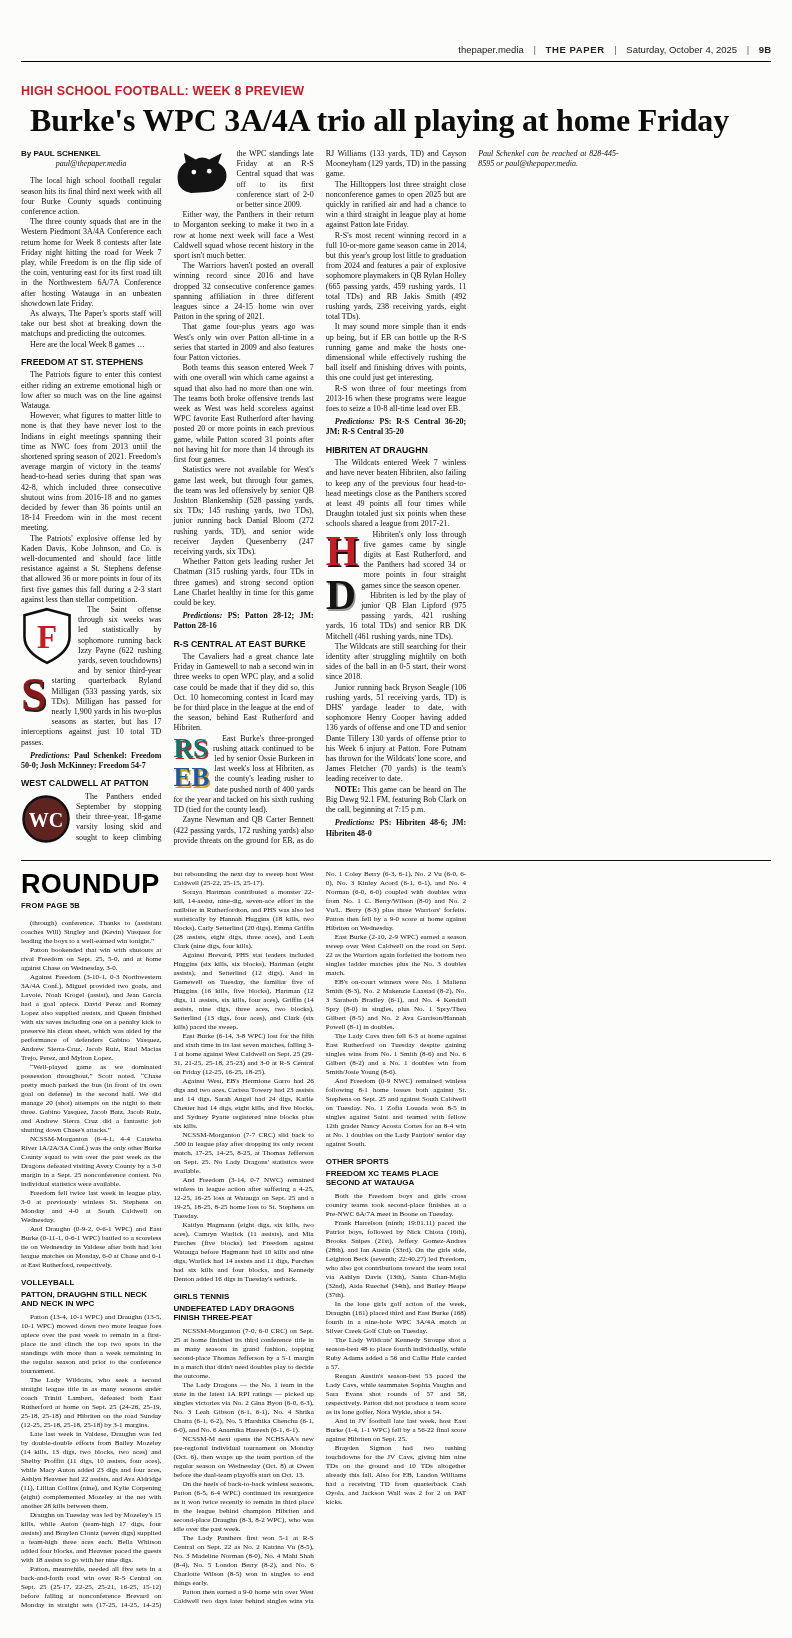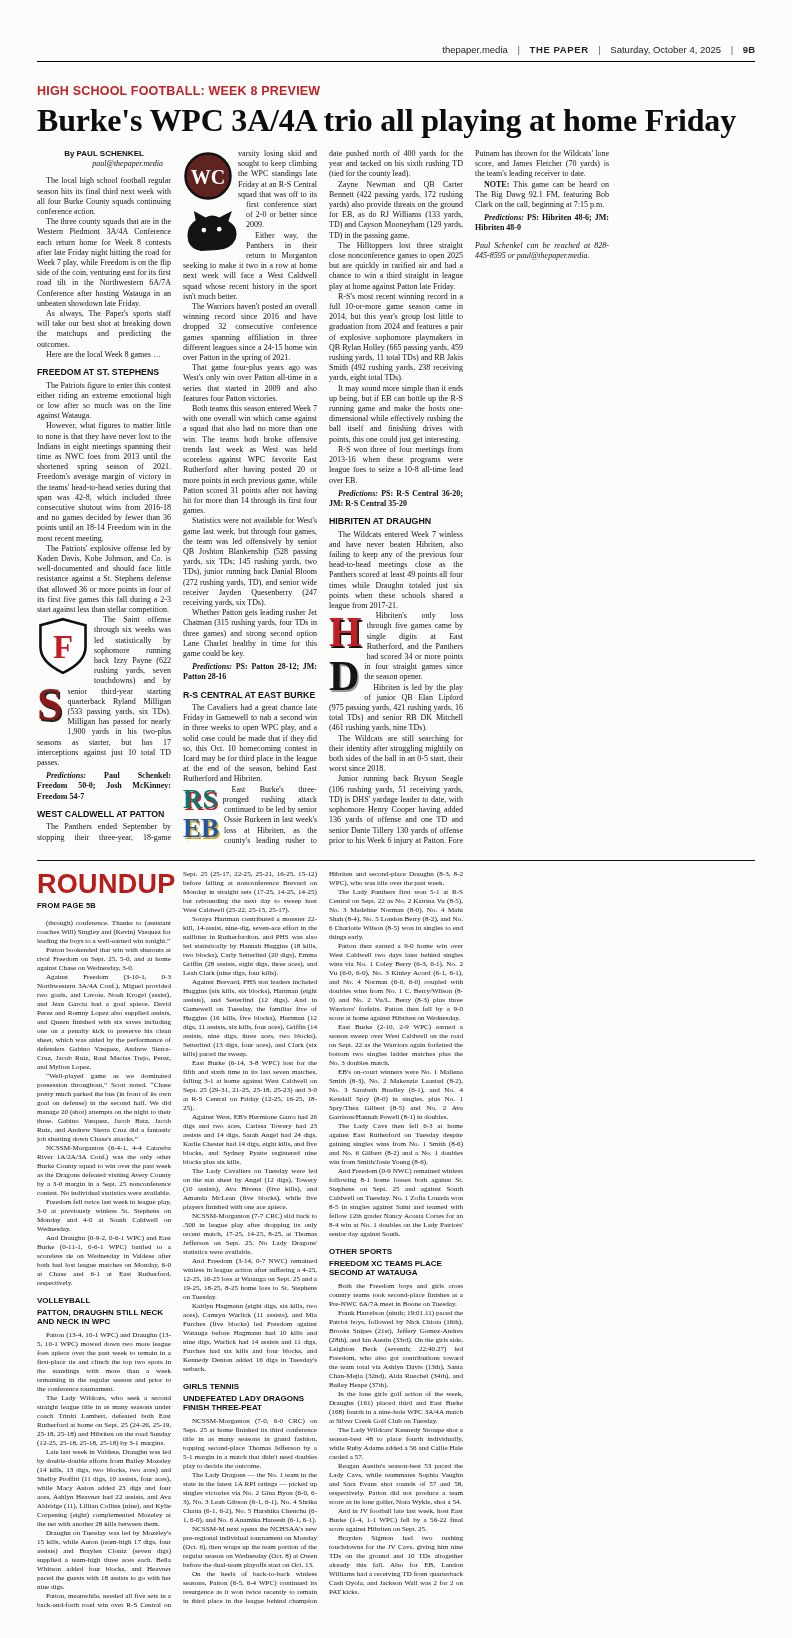--- a/index.html
+++ b/index.html
@@ -1,59 +1,59 @@
 <!DOCTYPE html>
 <html><head>
 <meta charset="utf-8">
 <style>
   *{box-sizing:border-box}
   html,body{margin:0;padding:0}
   body{width:792px;height:1638px;background:#fcfcfa;color:#111;overflow:hidden;
        font-family:"Liberation Serif",serif}
-  .page{padding:44px 37px 0}
+  .page{padding:44px 21px 0}
 
   
   .masthead{border-bottom:1px solid #000;padding-bottom:6px;text-align:right;
             font-family:"Liberation Sans",sans-serif;font-size:9.5px;color:#222}
   .masthead .bar{display:inline-block;margin:0 7px;color:#666}
   .mast-paper{font-weight:bold;letter-spacing:.6px}
   .mast-page{font-weight:bold}
 
   
   .kicker{margin-top:22px;color:#c22127;font-family:"Liberation Sans",sans-serif;
           font-weight:bold;font-size:12.5px;letter-spacing:.2px}
   .headline{font-family:"Liberation Serif",serif;font-weight:bold;font-size:32px;
-            margin:4px 0 10px;letter-spacing:-.2px;color:#0d0d0d;white-space:nowrap}
+            margin:4px 9px 10px;letter-spacing:-.2px;color:#0d0d0d;white-space:nowrap}
 
   
   .flow{column-count:5;column-gap:12px;column-fill:auto;overflow:hidden}
   #preview-flow{height:702px}
   .divider{border-top:1px solid #111;margin-top:9px}
   #roundup-flow{height:740px;margin-top:9px}
 
   .flow p{margin:0;text-indent:9px;text-align:justify}
   #preview-flow p{font-size:8px;line-height:10.2px}
   #roundup-flow p{font-size:7.1px;line-height:9px}
 
   .blk-by{font-family:"Liberation Sans",sans-serif;font-weight:bold;font-size:8.5px;
           line-height:10px;margin:0;text-indent:0;text-align:left}
-  .flow p.blk-by{text-indent:0;text-align:center}
-  .flow p.blk-byemail{font-style:italic;font-size:7.8px;line-height:9px;margin:0 8px 7px;
-          text-indent:0;text-align:right}
+  .flow p.blk-by{text-indent:0;text-align:left}
+  .flow p.blk-byemail{font-style:italic;font-size:7.8px;line-height:9px;margin:0 14px 7px;
+          text-indent:0;text-align:center}
   .blk-h{font-family:"Liberation Sans",sans-serif;font-weight:bold;font-size:8.8px;
          line-height:10.5px;margin:7px 0 3px;break-after:avoid}
   #roundup-flow .blk-h{font-size:8px;line-height:9.6px;margin:2px 0 4px}
   .blk-sh{font-family:"Liberation Sans",sans-serif;font-weight:bold;font-size:8px;
           line-height:9.6px;margin:8px 0 0}
   .flow p.blk-pred{font-weight:bold;margin:3px 0 4px}
   .flow p.blk-pred .lead{font-style:italic}
   .flow p.blk-note .lead{font-weight:bold}
   .flow p.blk-tag{font-style:italic;margin-top:7px;text-indent:0}
   .blk-title{font-family:"Liberation Sans",sans-serif;font-weight:800;font-size:27px;
-             line-height:28px;margin:0 0 3px;letter-spacing:.3px;color:#b91c1c}
+             line-height:28px;margin:0 0 3px;letter-spacing:.3px;color:#000000}
   .blk-from{font-family:"Liberation Sans",sans-serif;font-weight:bold;font-size:7.5px;
             margin:0 0 9px;letter-spacing:.2px}
 
   .logo{float:left;clear:left;margin:2px 5px 2px 0}
   .logo-letters{display:block;font-family:"Liberation Serif",serif;font-weight:bold;line-height:.95}
 </style>
 </head>
 <body>
 
 <div class="page">
@@ -159,21 +159,20 @@
         <h3 class="blk-h">PATTON, DRAUGHN STILL NECK AND NECK IN WPC</h3>
         <p class="blk-p">Patton (13-4, 10-1 WPC) and Draughn (13-5, 10-1 WPC) mowed down two more league foes apiece over the past week to remain in a first-place tie and clinch the top two spots in the standings with more than a week remaining in the regular season and prior to the conference tournament.</p>
         <p class="blk-p">The Lady Wildcats, who seek a second straight league title in as many seasons under coach Triniti Lambert, defeated both East Rutherford at home on Sept. 25 (24-26, 25-19, 25-18, 25-18) and Hibriten on the road Sunday (12-25, 25-18, 25-18, 25-18) by 3-1 margins.</p>
         <p class="blk-p">Late last week in Valdese, Draughn was led by double-double efforts from Bailey Mozeley (14 kills, 13 digs, two blocks, two aces) and Shelby Proffitt (11 digs, 10 assists, four aces), while Macy Auton added 23 digs and four aces, Ashlyn Heavner had 22 assists, and Ava Aldridge (11), Lillian Collins (nine), and Kylie Corpening (eight) complemented Mozeley at the net with another 28 kills between them.</p>
         <p class="blk-p">Draughn on Tuesday was led by Mozeley's 15 kills, while Auton (team-high 17 digs, four assists) and Braylen Clontz (seven digs) supplied a team-high three aces each. Bella Whitson added four blocks, and Heavner paced the guests with 18 assists to go with her nine digs.</p>
         <p class="blk-p">Patton, meanwhile, needed all five sets in a back-and-forth road win over R-S Central on Sept. 25 (25-17, 22-25, 25-21, 16-25, 15-12) before falling at nonconference Brevard on Monday in straight sets (17-25, 14-25, 14-25) but rebounding the next day to sweep host West Caldwell (25-22, 25-15, 25-17).</p>
         <p class="blk-p">Soraya Hartman contributed a monster 22-kill, 14-assist, nine-dig, seven-ace effort in the nailbiter in Rutherfordton, and PHS was also led statistically by Hannah Huggins (18 kills, two blocks), Carly Setterlind (20 digs), Emma Griffin (28 assists, eight digs, three aces), and Leah Clark (nine digs, four kills).</p>
         <p class="blk-p">Against Brevard, PHS stat leaders included Huggins (six kills, six blocks), Hartman (eight assists), and Setterlind (12 digs). And in Gamewell on Tuesday, the familiar five of Huggins (16 kills, five blocks), Hartman (12 digs, 11 assists, six kills, four aces), Griffin (14 assists, nine digs, three aces, two blocks), Setterlind (13 digs, four aces), and Clark (six kills) paced the sweep.</p>
         <p class="blk-p">East Burke (6-14, 3-8 WPC) lost for the fifth and sixth time in its last seven matches, falling 3-1 at home against West Caldwell on Sept. 25 (29-31, 21-25, 25-18, 25-23) and 3-0 at R-S Central on Friday (12-25, 16-25, 18-25).</p>
         <p class="blk-p">Against West, EB's Hermione Garro had 26 digs and two aces, Carissa Towery had 23 assists and 14 digs, Sarah Angel had 24 digs, Karlie Chester had 14 digs, eight kills, and five blocks, and Sydney Pyatte registered nine blocks plus six kills.</p>
-        <p class="blk-p">The Lady Cavaliers on Tuesday were led on the stat sheet by Angel (12 digs), Towery (10 assists), Ava Bivens (five kills), and Amanda McLean (five blocks), while five players finished with one ace apiece.</p>
         <p class="blk-p">NCSSM-Morganton (7-7 CRC) slid back to .500 in league play after dropping its only recent match, 17-25, 14-25, 8-25, at Thomas Jefferson on Sept. 25. No Lady Dragons' statistics were available.</p>
         <p class="blk-p">And Freedom (3-14, 0-7 NWC) remained winless in league action after suffering a 4-25, 12-25, 16-25 loss at Watauga on Sept. 25 and a 19-25, 18-25, 8-25 home loss to St. Stephens on Tuesday.</p>
         <p class="blk-p">Kaitlyn Hagmann (eight digs, six kills, two aces), Camryn Warlick (11 assists), and Mia Furches (five blocks) led Freedom against Watauga before Hagmann had 10 kills and nine digs, Warlick had 14 assists and 11 digs, Furches had six kills and four blocks, and Kennedy Denton added 16 digs in Tuesday's setback.</p>
         <h4 class="blk-sh">GIRLS TENNIS</h4>
         <h3 class="blk-h">UNDEFEATED LADY DRAGONS FINISH THREE-PEAT</h3>
         <p class="blk-p">NCSSM-Morganton (7-0, 6-0 CRC) on Sept. 25 at home finished its third conference title in as many seasons in grand fashion, topping second-place Thomas Jefferson by a 5-1 margin in a match that didn't need doubles play to decide the outcome.</p>
         <p class="blk-p">The Lady Dragons — the No. 1 team in the state in the latest 1A RPI ratings — picked up singles victories via No. 2 Gina Byon (6-0, 6-3), No. 3 Leah Gibson (6-1, 6-1), No. 4 Shrika Chatta (6-1, 6-2), No. 5 Harshika Chenchu (6-1, 6-0), and No. 6 Anamika Hareesh (6-1, 6-1).</p>
         <p class="blk-p">NCSSM-M next opens the NCHSAA's new pre-regional individual tournament on Monday (Oct. 6), then wraps up the team portion of the regular season on Wednesday (Oct. 8) at Owen before the dual-team playoffs start on Oct. 13.</p>
         <p class="blk-p">On the heels of back-to-back winless seasons, Patton (6-5, 6-4 WPC) continued its resurgence as it won twice recently to remain in third place in the league behind champion Hibriten and second-place Draughn (8-3, 8-2 WPC), who was idle over the past week.</p>
         <p class="blk-p">The Lady Panthers first won 5-1 at R-S Central on Sept. 22 as No. 2 Katrina Vu (8-5), No. 3 Madeline Norman (8-0), No. 4 Mahi Shah (8-4), No. 5 London Berry (8-2), and No. 6 Charlotte Wilson (8-5) won in singles to end things early.</p>

